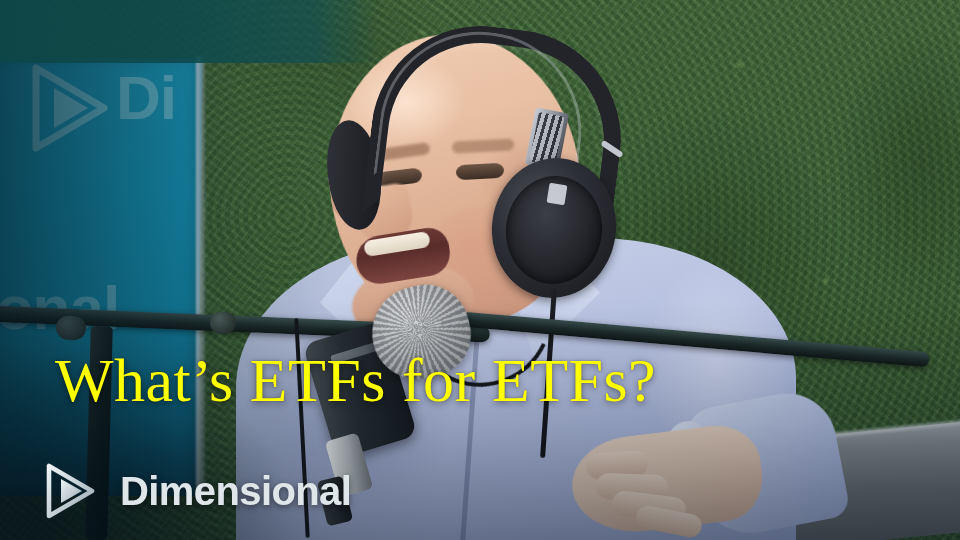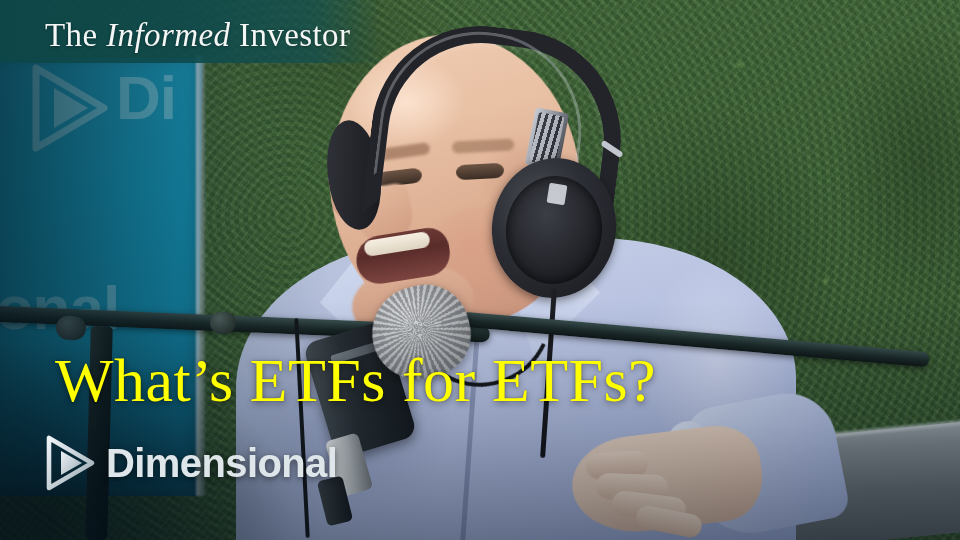--- a/index.html
+++ b/index.html
@@ -351,22 +351,22 @@
     font-size:62px;line-height:72px;
     font-weight:400;
     color:#ffff00;
     letter-spacing:.5px;
     white-space:nowrap;
     text-shadow:0 2px 7px rgba(0,0,0,.45), 0 0 2px rgba(0,0,0,.35);
   }
 
   
   .brand{
-    position:absolute;left:44px;top:434px;
-    display:flex;align-items:center;
+    position:absolute;left:44px;top:462px;
+    display:flex;align-items:center;gap:14px;
   }
   .brand-mark{width:62px;height:58px;display:block;}
   .brand-word{
     font-family:"Liberation Sans",sans-serif;
     font-size:40px;font-weight:600;letter-spacing:-.6px;
     color:#dfe6ea;
     text-shadow:0 2px 6px rgba(0,0,0,.5);
     line-height:44px;
   }
 </style>
@@ -439,21 +439,20 @@
   <div class="layer mic-band"></div>
   <div class="layer mic-wind"></div>
   <div class="layer mic-stem"></div>
   <div class="layer mic-xlr"></div>
 
   <div class="layer vignette-left"></div>
   <div class="layer vignette-bottom"></div>
   <div class="layer vignette-corner"></div>
 
   <div class="layer header-bar"></div>
-  <div class="header-title"><span>The </span><em>Informed</em><span> Investor</span></div>
 
   <div class="main-title">What’s ETFs for ETFs?</div>
 
   <div class="brand">
     <svg class="brand-mark" viewBox="0 0 62 58">
       <defs>
         <linearGradient id="mg" x1="0" y1="0" x2="1" y2="1">
           <stop offset="0%" stop-color="#eef3f6"></stop>
           <stop offset="55%" stop-color="#c2cdd4"></stop>
           <stop offset="100%" stop-color="#93a3ad"></stop>

